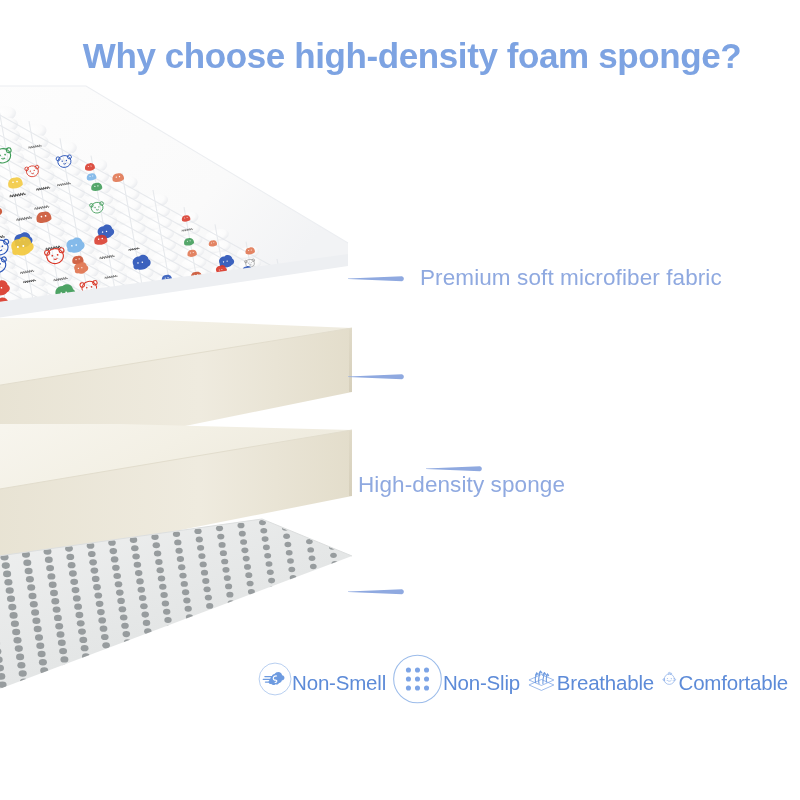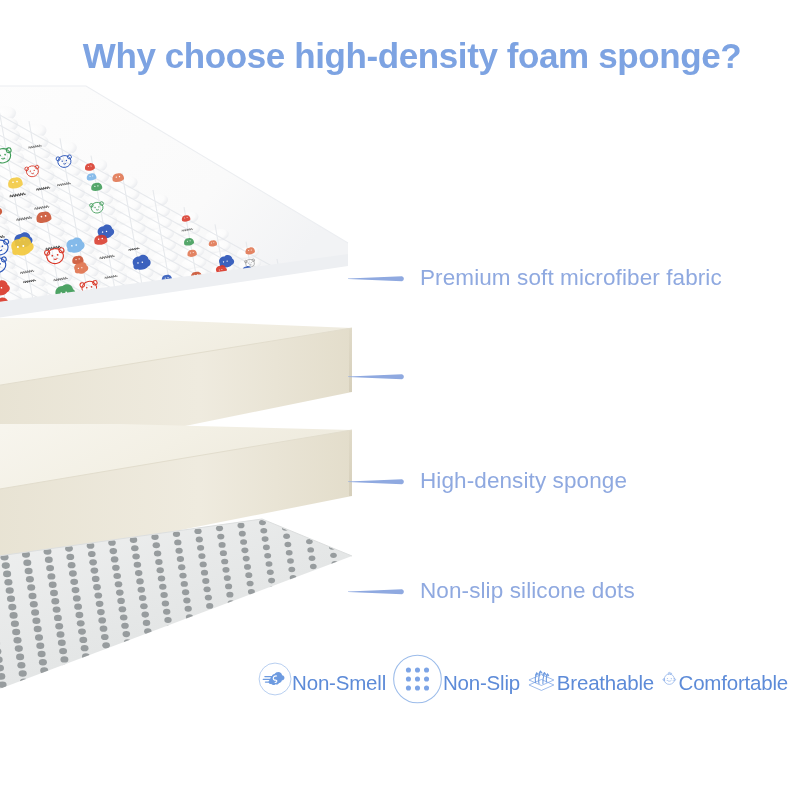--- a/index.html
+++ b/index.html
@@ -1326,32 +1326,31 @@
     </svg>
     <span class="ctext">Premium soft microfiber fabric</span>
   </div>
 
   <div class="callout" style="left:348px; top:321px;">
     <svg class="leader" width="62" height="8" viewBox="0 0 62 8">
       <path d="M0,4.4 L54,2.2 A2.6,2.6 0 0 1 54,7.2 L0,4.9 Z" fill="#8FA9E0"></path>
     </svg>
   </div>
 
-  <div class="callout" style="left:348px; top:426px;">
+  <div class="callout" style="left:348px; top:426px;flex-direction:column;">
     <svg class="leader" width="62" height="8" viewBox="0 0 62 8">
       <path d="M0,4.4 L54,2.2 A2.6,2.6 0 0 1 54,7.2 L0,4.9 Z" fill="#8FA9E0"></path>
     </svg>
     <span class="ctext">High-density sponge</span>
   </div>
 
   <div class="callout" style="left:348px; top:536px;">
     <svg class="leader" width="62" height="8" viewBox="0 0 62 8">
       <path d="M0,4.4 L54,2.2 A2.6,2.6 0 0 1 54,7.2 L0,4.9 Z" fill="#8FA9E0"></path>
     </svg>
-    <span class="ctext">Non-slip silicone dots</span>
   </div>
 
   <div id="features">
 
     <div class="feature">
       <svg class="ficon" viewBox="0 0 62 62">
         <circle cx="31" cy="31" r="29" fill="none" stroke="#9CBCEA" stroke-width="1.3"></circle>
         <path d="M35.5,18.5 c4.6,-0.6 8.2,2.2 8.2,5.6 c2.9,0.4 4.6,2.6 4.4,5.1 c-0.2,2.5 -2.2,4.2 -4.6,4.3
                  c-0.3,2.8 -2.6,4.8 -5.4,4.7 c-1.2,2.4 -4,3.5 -6.4,2.4 c-2.1,2.2 -5.6,2 -7.4,-0.4
                  c-2.6,0.6 -5,-1.2 -5.1,-3.8 c-0.1,-2.1 1.4,-3.8 3.4,-4.2 c-0.9,-2.3 0.2,-4.9 2.5,-5.8

